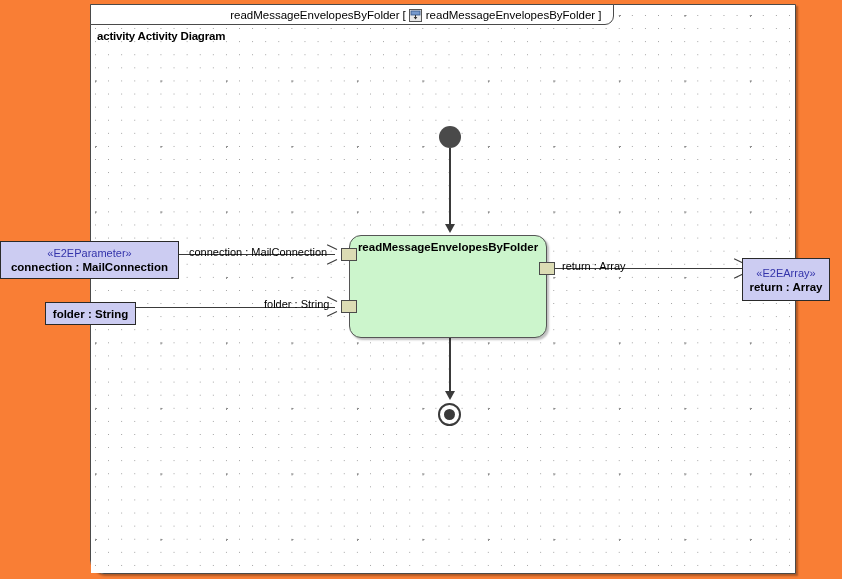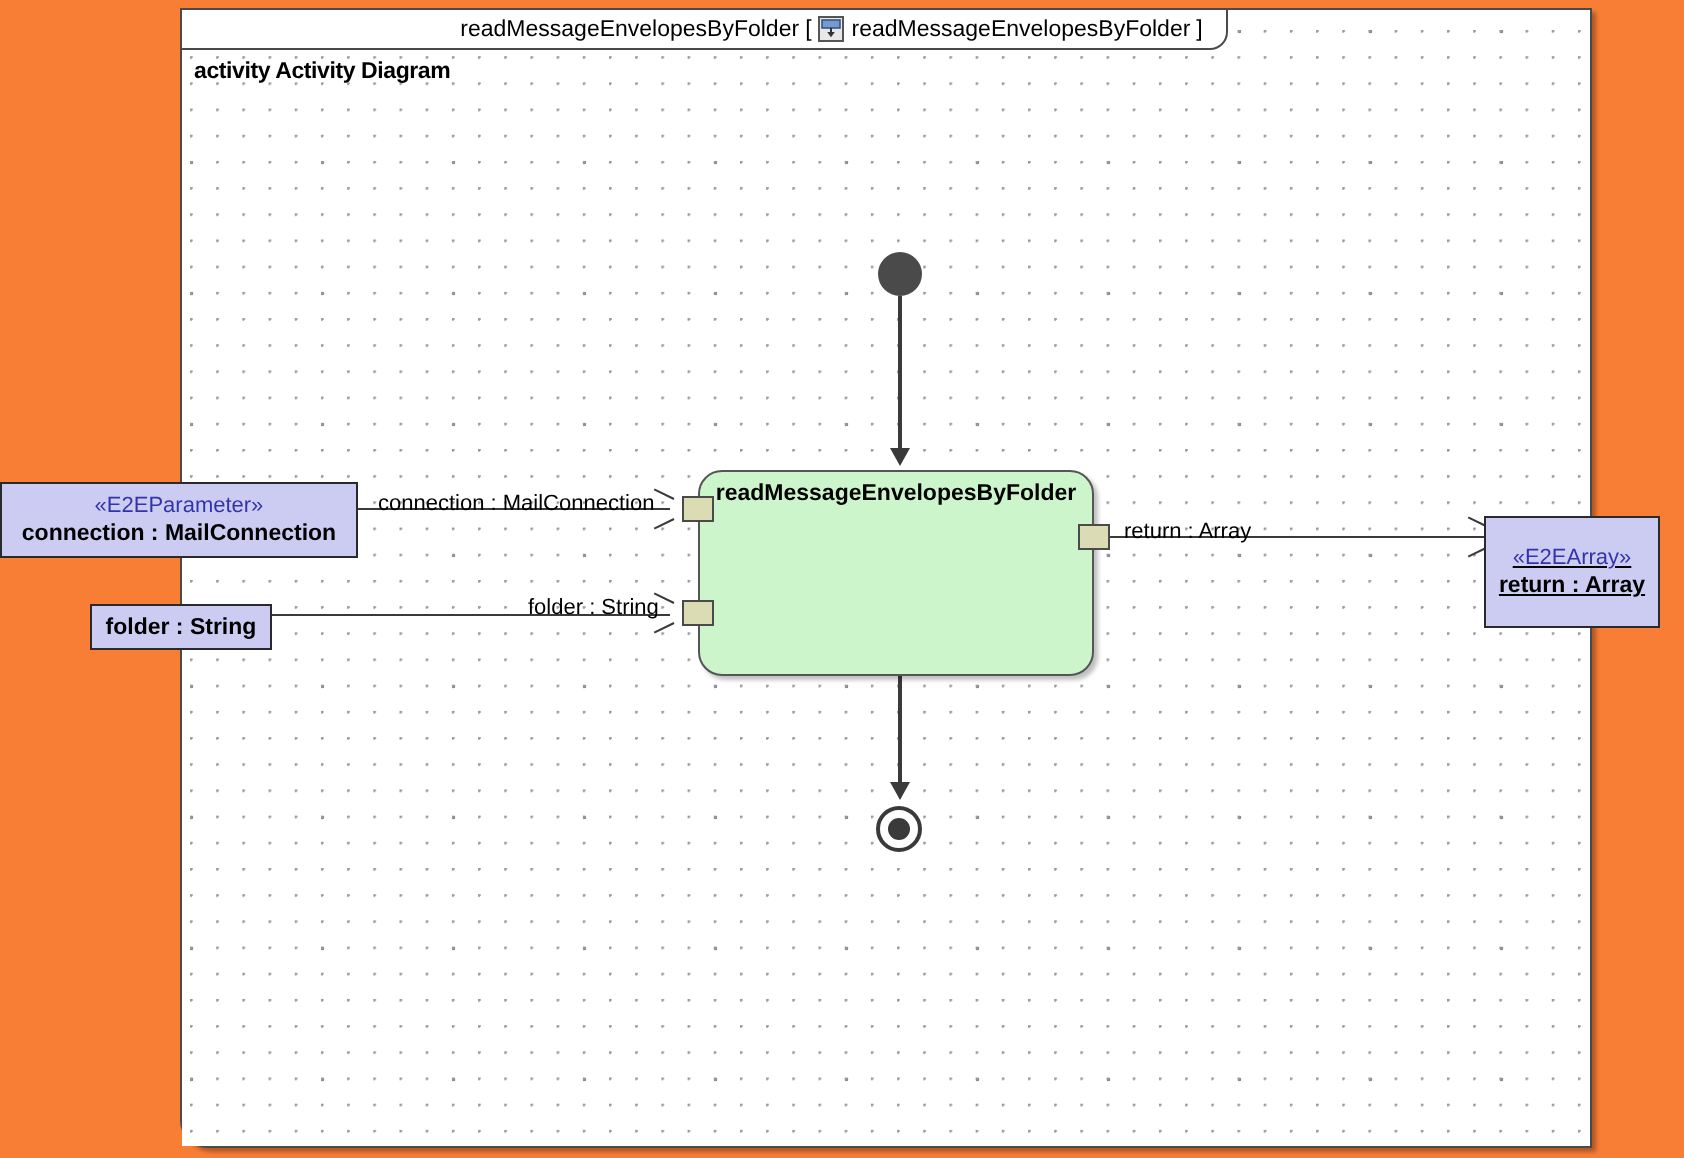--- a/index.html
+++ b/index.html
@@ -284,16 +284,16 @@
 
 <div class="param-box node" style="left:0px; top:241px; width:179px; height:38px;">
   <div class="stereo">«E2EParameter»</div>
   <div class="nameline">connection : MailConnection</div>
 </div>
 
 <div class="param-box node" style="left:45px; top:302px; width:91px; height:23px;">
   <div class="nameline">folder : String</div>
 </div>
 
-<div class="param-box node" style="left:742px; top:258px; width:88px; height:56px;text-decoration:underline;">
+<div class="param-box node" style="left:742px; top:258px; width:88px; height:43px;">
   <div class="stereo">«E2EArray»</div>
   <div class="nameline">return : Array</div>
 </div>
 
 </body></html>

